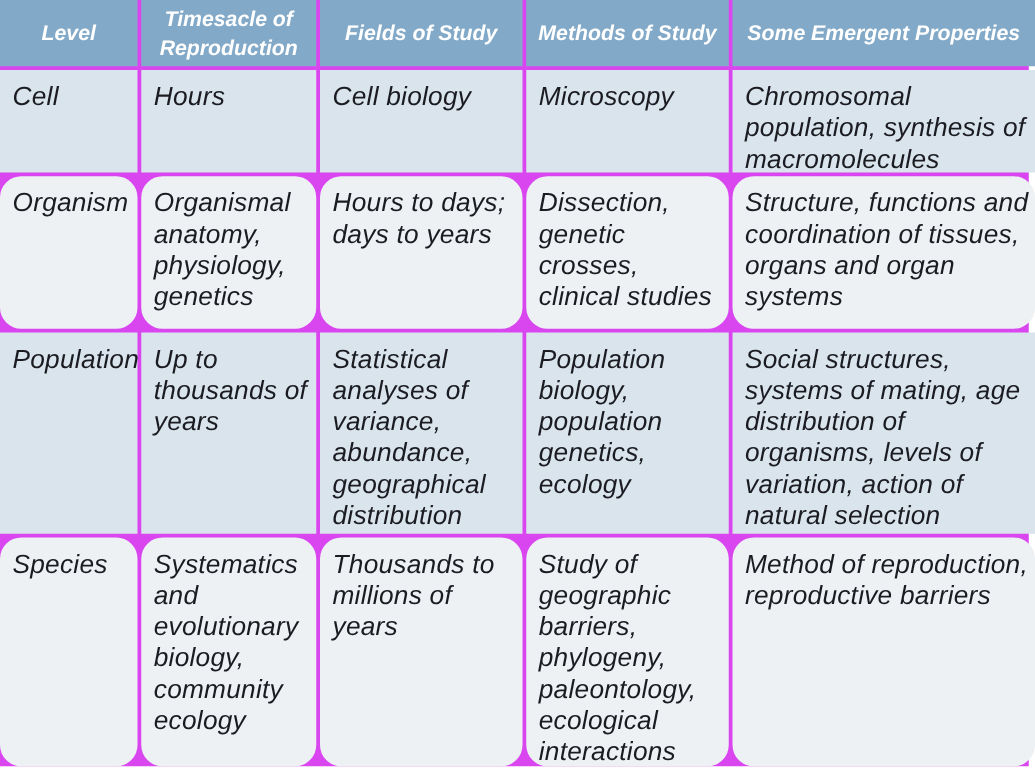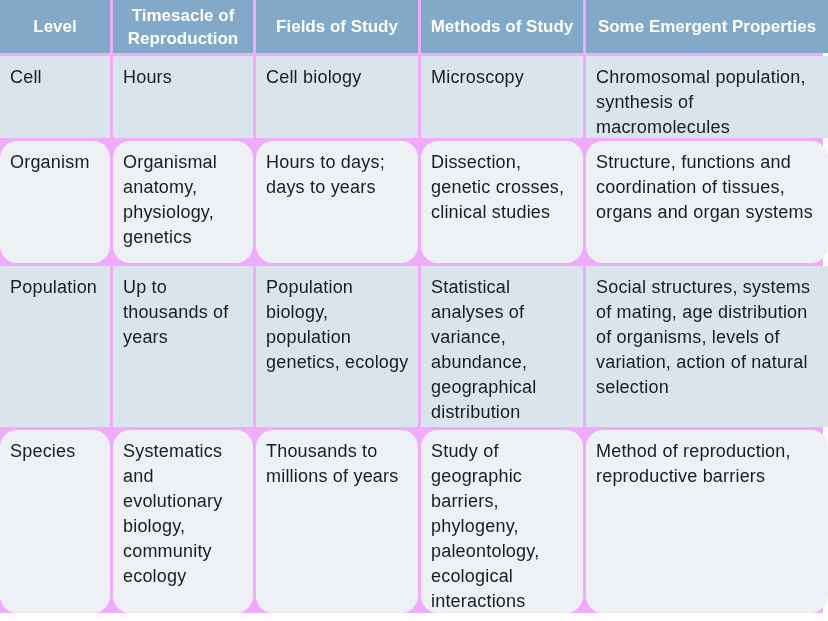--- a/index.html
+++ b/index.html
@@ -17,38 +17,39 @@
     width: 828px;
     height: 621px;
     background: #ffffff;
     position: relative;
   }
   .biology-table {
     display: grid;
     grid-template-columns: 110px 140px 162px 162px 242px;
     grid-template-rows: 53px 82px 122px 161px 183px;
     gap: 3px;
-    background: #f0abfc;
+    background: #d946ef;
     width: 823px;
+    font-style: italic;
   }
   .hcell {
     background: var(--header-bg);
     color: var(--header-fg);
     font-weight: bold;
     font-size: 17px;
     line-height: 23px;
     display: flex;
     align-items: center;
     justify-content: center;
     text-align: center;
     padding: 2px 8px;
     box-sizing: border-box;
   }
   .bcell {
-    font-size: 18px;
+    font-size: 21px;
     line-height: 25px;
     color: var(--body-fg);
     padding: 9px 4px 0 10px;
     box-sizing: border-box;
     letter-spacing: 0.2px;
   }
   .row-a { background: var(--row-a-bg); }
   .row-b { background: var(--row-b-bg); border-radius: 17px; }
 </style>
 </head>
@@ -70,22 +71,22 @@
     <div class="bcell row-a">Chromosomal population, synthesis of macromolecules</div>
 
     <div class="bcell row-b">Organism</div>
     <div class="bcell row-b">Organismal anatomy, physiology, genetics</div>
     <div class="bcell row-b">Hours to days; days to years</div>
     <div class="bcell row-b">Dissection, genetic crosses, clinical studies</div>
     <div class="bcell row-b">Structure, functions and coordination of tissues, organs and organ systems</div>
 
     <div class="bcell row-a">Population</div>
     <div class="bcell row-a">Up to thousands of years</div>
+    <div class="bcell row-a">Statistical analyses of variance, abundance, geographical distribution</div>
     <div class="bcell row-a">Population biology, population genetics, ecology</div>
-    <div class="bcell row-a">Statistical analyses of variance, abundance, geographical distribution</div>
     <div class="bcell row-a">Social structures, systems of mating, age distribution of organisms, levels of variation, action of natural selection</div>
 
     <div class="bcell row-b">Species</div>
     <div class="bcell row-b">Systematics and evolutionary biology, community ecology</div>
     <div class="bcell row-b">Thousands to millions of years</div>
     <div class="bcell row-b">Study of geographic barriers, phylogeny, paleontology, ecological interactions</div>
     <div class="bcell row-b">Method of reproduction, reproductive barriers</div>
 
   </div>
 </div>

